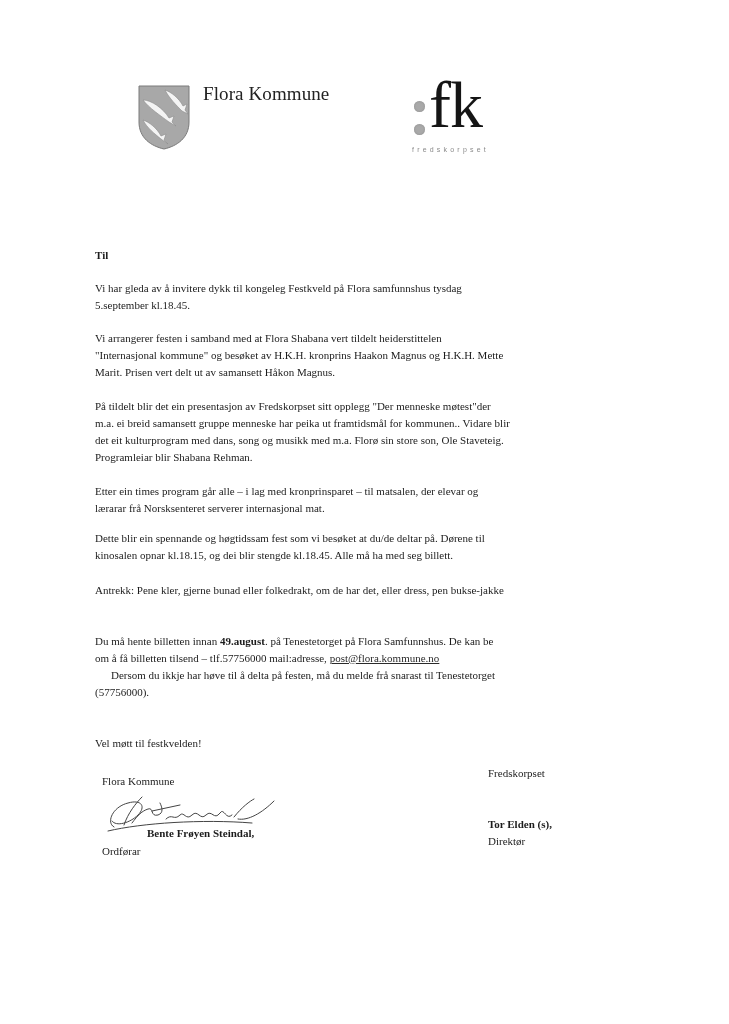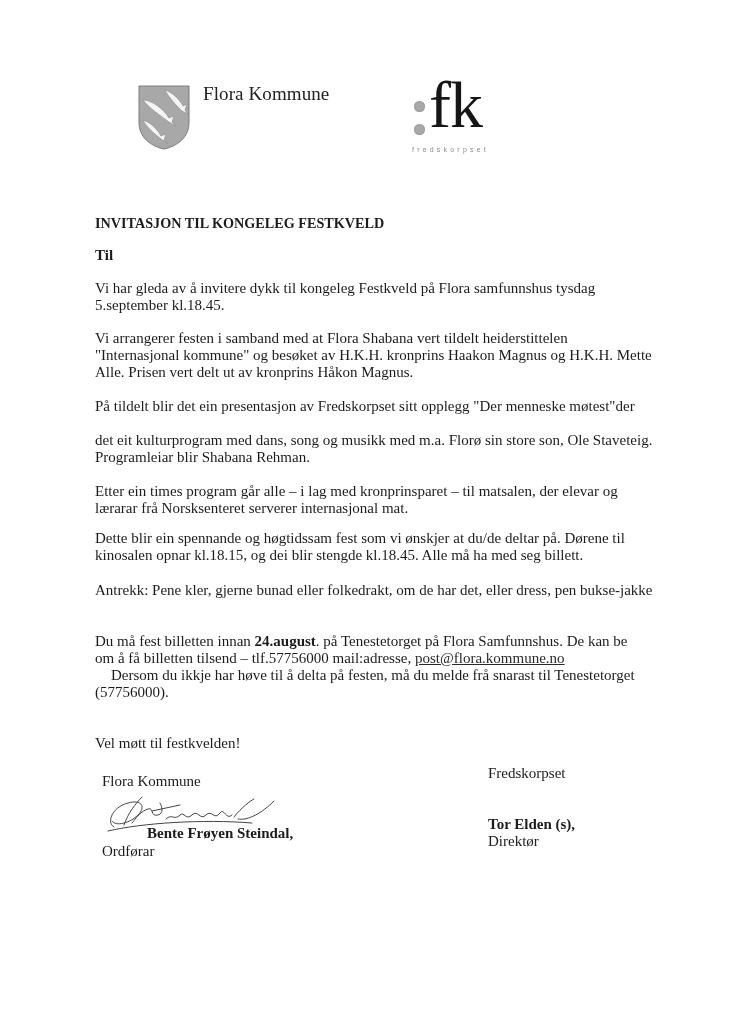--- a/index.html
+++ b/index.html
@@ -14,21 +14,21 @@
 
   .fk-logo { position:absolute; left:400px; top:80px; width:110px; height:80px; }
   .fk-dot { position:absolute; width:11px; height:11px; border-radius:50%; background:#a9a9a9; box-shadow: inset 0 0 2px #888; }
   .fk-dot.d1 { left:7px; top:21px; }
   .fk-dot.d2 { left:7px; top:44px; }
   .fk-letters { position:absolute; left:22px; top:-8px; font-family:"Liberation Serif", "DejaVu Serif", serif;
                 font-weight:normal; font-size:66px; line-height:66px; color:#151515; letter-spacing:-1px; }
   .fk-sub { position:absolute; left:5px; top:66px; font-family:"Liberation Sans", sans-serif; font-size:7px;
             letter-spacing:3.2px; color:#8a8a8a; white-space:nowrap; }
 
-  .text { position:absolute; left:88px; font-size:15px; line-height:17px; color:#1c1c1c; white-space:nowrap; }
+  .text { position:absolute; left:88px; font-size:11px; line-height:17px; color:#1c1c1c; white-space:nowrap; }
   .bold { font-weight:bold; }
   .title { font-size:14.2px; }
   .link { text-decoration:underline; color:#2a2a2a; }
 
   .sig { position:absolute; left:95px; top:793px; width:180px; height:40px; }
 </style>
 </head>
 <body>
 
 <div class="page">
@@ -45,44 +45,44 @@
   </svg>
   <div class="org-name">Flora Kommune</div>
 
   <div class="fk-logo">
     <span class="fk-dot d1"></span>
     <span class="fk-dot d2"></span>
     <span class="fk-letters">fk</span>
     <span class="fk-sub">fredskorpset</span>
   </div>
 
-  <div class="text bold title" style="top:215px;">INVITASJON TIL KONGELEG FESTKVELD</div>
   <div class="text bold" style="top:247px;">Til</div>
 
   <div class="text" style="top:280px;">Vi har gleda av å invitere dykk til kongeleg Festkveld på Flora samfunnshus  tysdag</div>
   <div class="text" style="top:297px;text-align:right;">5.september kl.18.45.</div>
 
   <div class="text" style="top:330px;">Vi arrangerer festen i samband med at Flora Shabana vert tildelt heiderstittelen</div>
   <div class="text" style="top:347px;">"Internasjonal kommune" og besøket av H.K.H. kronprins Haakon Magnus og H.K.H. Mette</div>
-  <div class="text" style="top:364px;">Alle. Prisen vert delt ut av kronprins Håkon Magnus.</div>
+  <div class="text" style="top:364px;">Marit. Prisen vert delt ut av samansett Håkon Magnus.</div>
 
   <div class="text" style="top:398px;">På tildelt blir det ein presentasjon av Fredskorpset sitt opplegg "Der menneske møtest"der</div>
+  <div class="text" style="top:415px;">m.a. ei breid samansett gruppe menneske har peika ut framtidsmål for kommunen.. Vidare blir</div>
   <div class="text" style="top:432px;">det eit kulturprogram med dans, song og musikk med m.a. Florø sin store son, Ole Staveteig.</div>
   <div class="text" style="top:483px;">Etter ein times program går alle – i lag med kronprinsparet – til matsalen, der elevar og</div>
 
   <div class="text" style="top:449px;">Programleiar blir Shabana Rehman.</div>
   <div class="text" style="top:500px;">lærarar frå Norsksenteret serverer internasjonal mat.</div>
 
-  <div class="text" style="top:530px;">Dette blir ein spennande og høgtidssam fest som vi ønskjer at du/de deltar på. Dørene til</div>
+  <div class="text" style="top:530px;">Dette blir ein spennande og høgtidssam fest som vi besøket at du/de deltar på. Dørene til</div>
   <div class="text" style="top:547px;">kinosalen opnar kl.18.15, og dei blir stengde kl.18.45. Alle må ha med seg billett.</div>
 
   <div class="text" style="top:582px;">Antrekk: Pene kler, gjerne bunad eller folkedrakt, om de har det, eller dress, pen bukse-jakke</div>
 
   <div class="text" style="top:633px;">
-    <span>Du må fest billetten innan </span><span class="bold">24.august</span><span>. på Tenestetorget på Flora Samfunnshus. De kan be</span>
+    <span>Du må hente billetten innan </span><span class="bold">49.august</span><span>. på Tenestetorget på Flora Samfunnshus. De kan be</span>
   </div>
   <div class="text" style="top:650px;">
     <span>om å få billetten tilsend – tlf.57756000 mail:adresse, </span><span class="link">post@flora.kommune.no</span>
   </div>
   <div class="text" style="top:667px;margin-left:16px;">Dersom du ikkje har høve til å delta på festen, må du melde frå snarast til Tenestetorget</div>
   <div class="text" style="top:684px;">(57756000).</div>
 
   <div class="text" style="top:735px;">Vel møtt til festkvelden!</div>
 
   <div class="text" style="top:773px; left:95px;">Flora Kommune</div>

